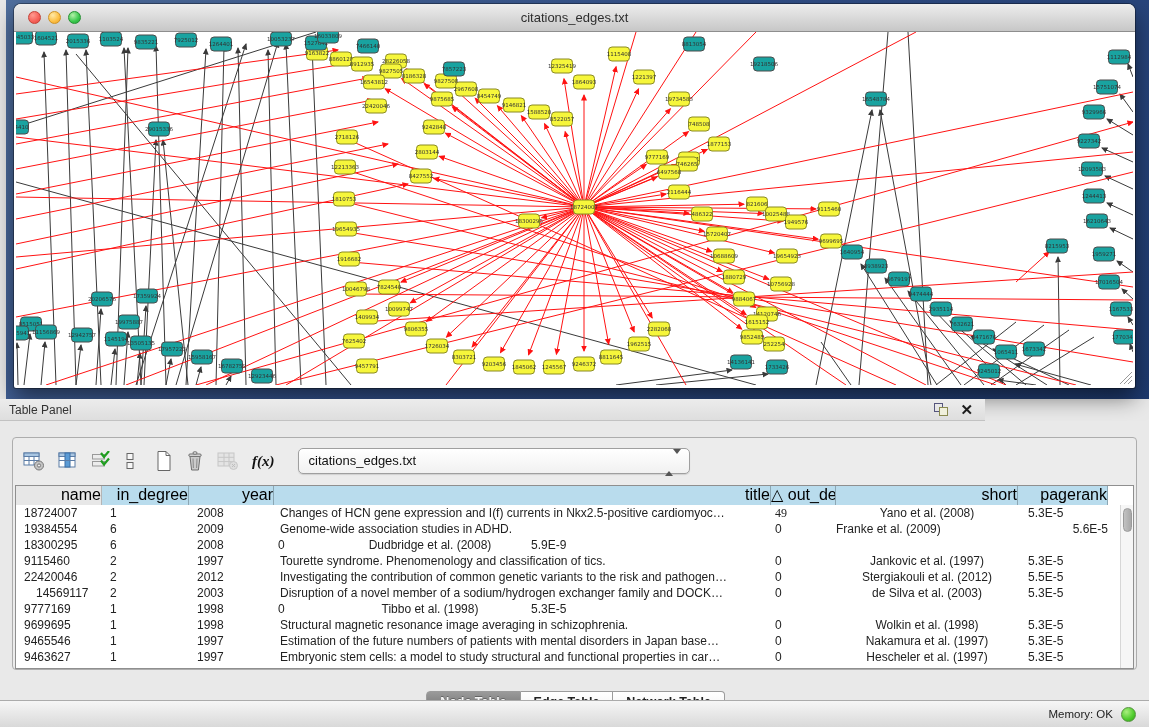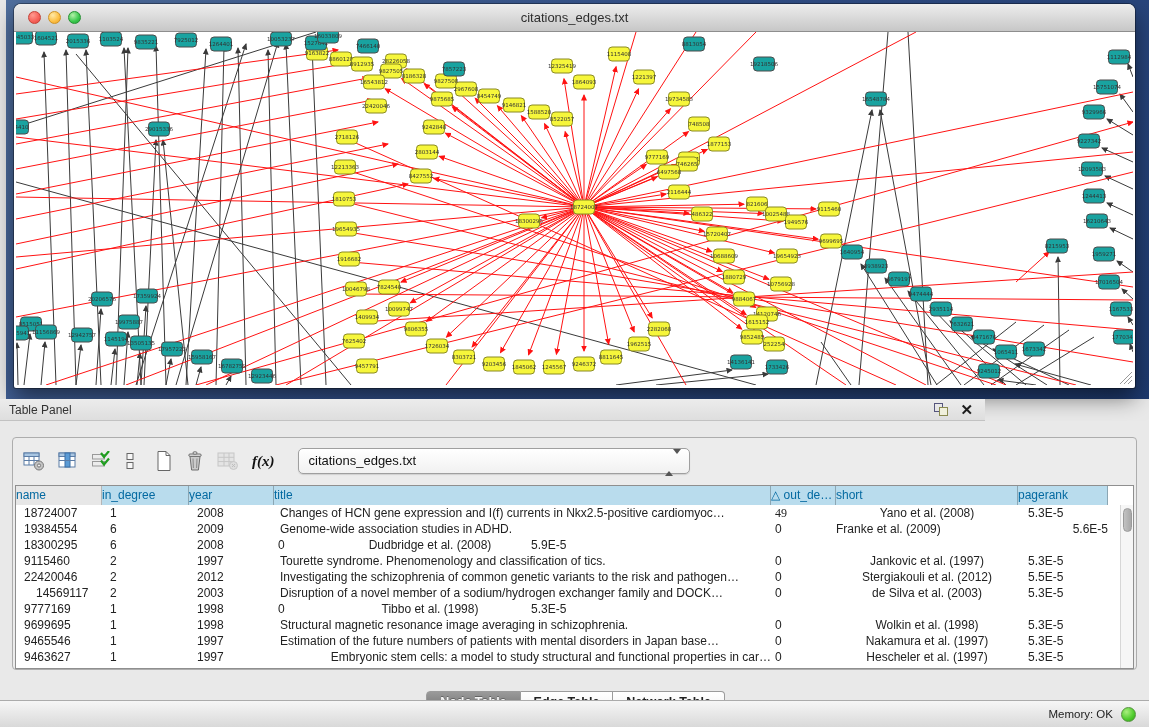--- a/index.html
+++ b/index.html
@@ -39,21 +39,21 @@
   .select { width:392px; height:26px; margin-left:10px; background:linear-gradient(#ffffff,#f1f1f1);
     border:1px solid #9f9f9f; border-radius:5px; position:relative; box-shadow:0 1px 1px rgba(0,0,0,.12); }
   .select .sel-text { position:absolute; left:10px; top:0; line-height:24px; font-size:13px; color:#111; }
   .select .arrows { position:absolute; right:8px; top:5px; }
   .select .arr { width:0; height:0; border-left:4px solid transparent; border-right:4px solid transparent; margin:1.5px 0; }
   .arr.up { border-bottom:5px solid #555; }
   .arr.dn { border-top:5px solid #555; }
 
   .grid { position:absolute; left:2px; top:47px; width:1119px; height:184px; background:#fff; border:1px solid #8f8f8f; }
   .ghead { display:flex; height:19px; border-bottom:1px solid #888; }
-  .th { height:19px; line-height:18px; font-size:12px; color:#0369a1; text-align:left;
+  .th { height:19px; line-height:18px; font-size:16px; color:#000000; text-align:right;
     border-right:1px solid #8ba6b3; overflow:hidden; white-space:nowrap; }
   .th.gray { border-right:1px solid #b5b5b5; }
   .th-fill { flex:1; background:#fff; border-right:none; }
   .gbody { position:absolute; left:0; top:19px; right:13px; bottom:0; overflow:hidden; }
   .tr { display:flex; height:16px; background:#fff; }
   .td { height:16px; line-height:16px; font-size:12px; color:#222;
     overflow:hidden; white-space:nowrap; }
   .vscroll { position:absolute; right:0; top:19px; width:13px; bottom:0;
     background:#f6f6f6; border-left:1px solid #d7d7d7; }
   .thumb { position:absolute; left:1.5px; top:3px; width:9px; height:24px; border-radius:5px;
@@ -867,36 +867,36 @@
               <div class="td" style="width: 65px; text-align: left; padding-left: 4px;">0</div>
               <div class="td" style="width: 182px; text-align: left; padding-left: 0px;">Franke et al. (2009)</div>
               <div class="td" style="width: 90px; text-align: right; padding-left: 10px;">5.6E-5</div>
             </div>
             <div class="tr">
               <div class="td" style="width: 86px; text-align: left; padding-left: 8px;">18300295</div>
               <div class="td" style="width: 87px; text-align: left; padding-left: 8px;">6</div>
               <div class="td" style="width: 85px; text-align: left; padding-left: 8px;">2008</div>
               <div class="td" style="width: 65px; text-align: left; padding-left: 4px;">0</div>
               <div class="td" style="width: 182px; text-align: center; padding-left: 0px;">Dudbridge et al. (2008)</div>
-              <div class="td" style="width: 90px; text-align: left; padding-left: 10px;">5.9E-5</div>
+              <div class="td" style="width: 90px; text-align: left; padding-left: 10px;">5.9E-9</div>
             </div>
             <div class="tr">
               <div class="td" style="width: 86px; text-align: left; padding-left: 8px;">9115460</div>
               <div class="td" style="width: 87px; text-align: left; padding-left: 8px;">2</div>
               <div class="td" style="width: 85px; text-align: left; padding-left: 8px;">1997</div>
               <div class="td" style="width: 497px; text-align: left; padding-left: 6px;">Tourette syndrome. Phenomenology and classification of tics.</div>
               <div class="td" style="width: 65px; text-align: left; padding-left: 4px;">0</div>
               <div class="td" style="width: 182px; text-align: center; padding-left: 0px;">Jankovic et al. (1997)</div>
               <div class="td" style="width: 90px; text-align: left; padding-left: 10px;">5.3E-5</div>
             </div>
             <div class="tr">
               <div class="td" style="width: 86px; text-align: left; padding-left: 8px;">22420046</div>
               <div class="td" style="width: 87px; text-align: left; padding-left: 8px;">2</div>
               <div class="td" style="width: 85px; text-align: left; padding-left: 8px;">2012</div>
-              <div class="td" style="width: 497px; text-align: left; padding-left: 6px;">Investigating the schizophrenia of common genetic variants to the risk and pathogen…</div>
+              <div class="td" style="width: 497px; text-align: left; padding-left: 6px;">Investigating the contribution of common genetic variants to the risk and pathogen…</div>
               <div class="td" style="width: 65px; text-align: left; padding-left: 4px;">0</div>
               <div class="td" style="width: 182px; text-align: center; padding-left: 0px;">Stergiakouli et al. (2012)</div>
               <div class="td" style="width: 90px; text-align: left; padding-left: 10px;">5.5E-5</div>
             </div>
             <div class="tr">
               <div class="td" style="width: 86px; text-align: left; padding-left: 20px;">14569117</div>
               <div class="td" style="width: 87px; text-align: left; padding-left: 8px;">2</div>
               <div class="td" style="width: 85px; text-align: left; padding-left: 8px;">2003</div>
               <div class="td" style="width: 497px; text-align: left; padding-left: 6px;">Disruption of a novel member of a sodium/hydrogen exchanger family and DOCK…</div>
               <div class="td" style="width: 65px; text-align: left; padding-left: 4px;">0</div>
@@ -926,21 +926,21 @@
               <div class="td" style="width: 85px; text-align: left; padding-left: 8px;">1997</div>
               <div class="td" style="width: 497px; text-align: left; padding-left: 6px;">Estimation of the future numbers of patients with mental disorders in Japan base…</div>
               <div class="td" style="width: 65px; text-align: left; padding-left: 4px;">0</div>
               <div class="td" style="width: 182px; text-align: center; padding-left: 0px;">Nakamura et al. (1997)</div>
               <div class="td" style="width: 90px; text-align: left; padding-left: 10px;">5.3E-5</div>
             </div>
             <div class="tr">
               <div class="td" style="width: 86px; text-align: left; padding-left: 8px;">9463627</div>
               <div class="td" style="width: 87px; text-align: left; padding-left: 8px;">1</div>
               <div class="td" style="width: 85px; text-align: left; padding-left: 8px;">1997</div>
-              <div class="td" style="width: 497px; text-align: right; padding-left: 6px;">Embryonic stem cells: a model to study structural and functional properties in car…</div>
+              <div class="td" style="width: 497px; text-align: left; padding-left: 6px;">Embryonic stem cells: a model to study structural and functional properties in car…</div>
               <div class="td" style="width: 65px; text-align: left; padding-left: 4px;">0</div>
               <div class="td" style="width: 182px; text-align: center; padding-left: 0px;">Hescheler et al. (1997)</div>
               <div class="td" style="width: 90px; text-align: left; padding-left: 10px;">5.3E-5</div>
             </div>
           </div>
         <div class="vscroll">
           <div class="thumb"></div>
         </div>
       </div>
 

